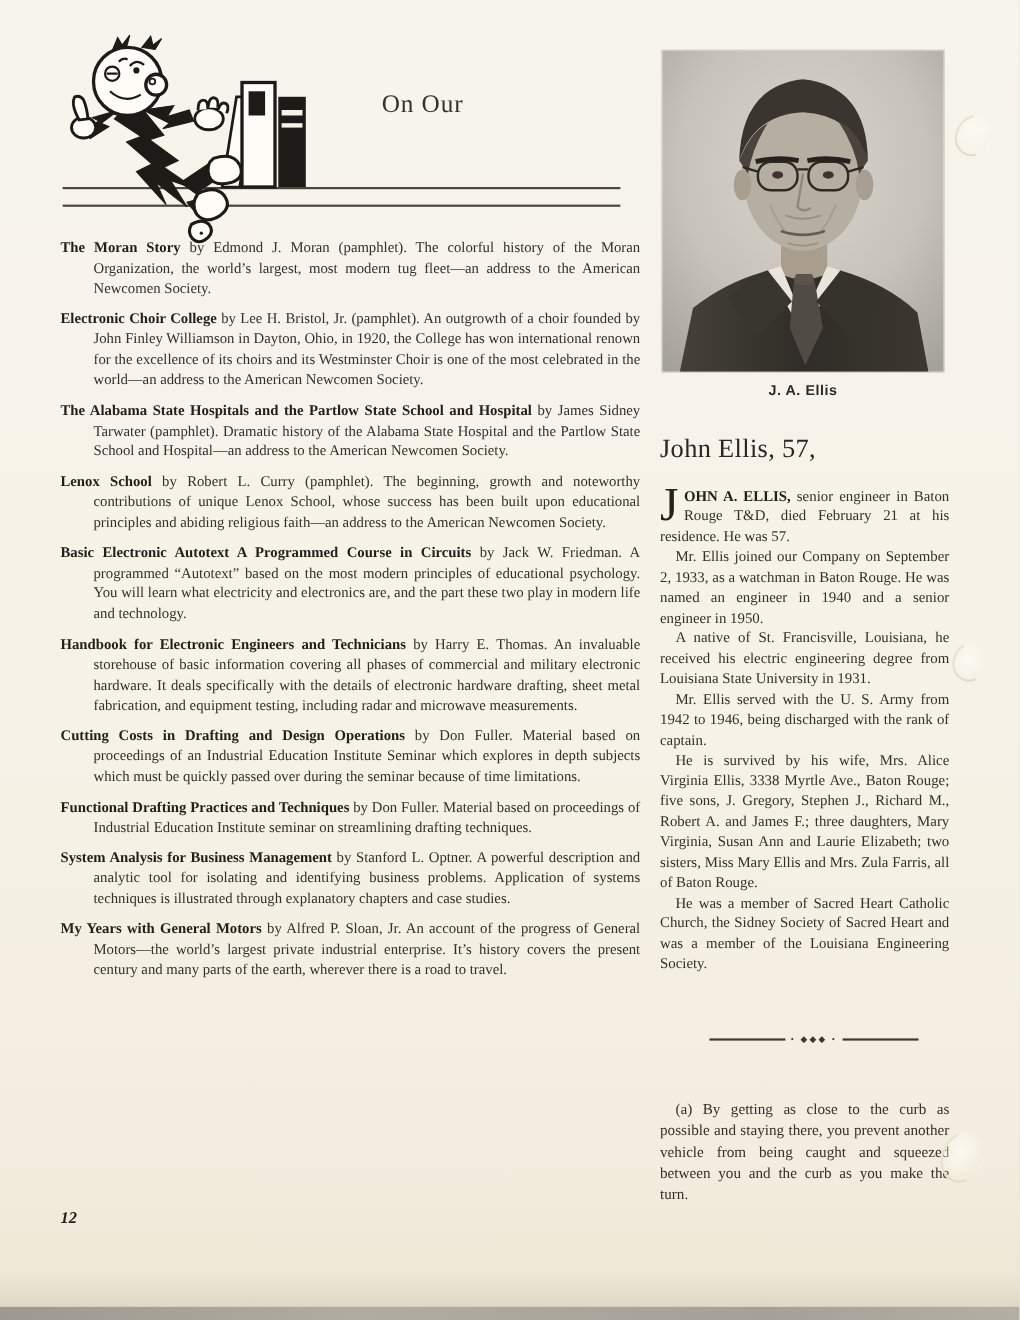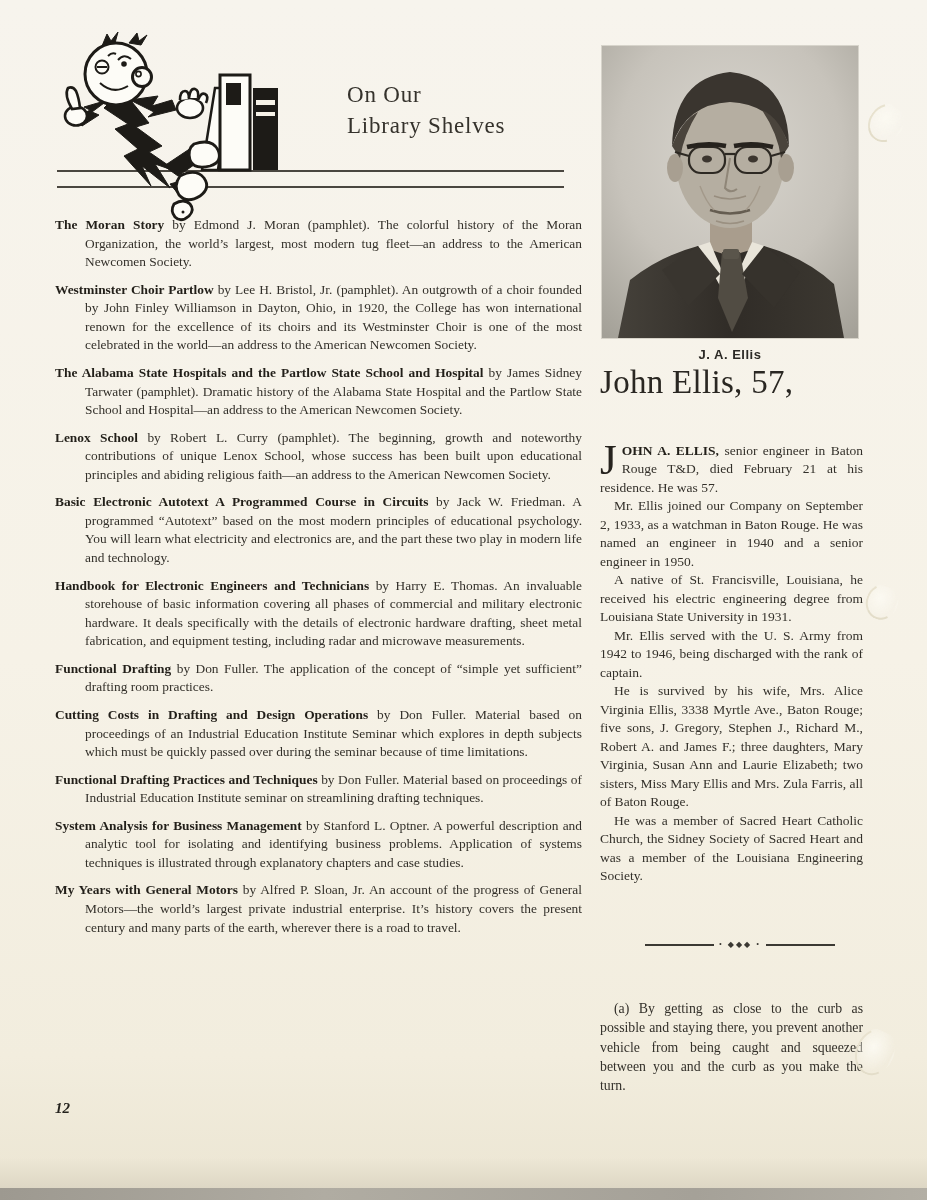--- a/index.html
+++ b/index.html
@@ -27,21 +27,21 @@
   .book b{font-weight:700;color:#221f19;}
   .pageno{position:absolute;left:55px;top:1100px;font-weight:bold;font-style:italic;
     font-size:15px;color:#24221d;}
   
   .photo{position:absolute;left:602px;top:46px;width:256px;height:292px;
     box-shadow:0 0 0 1px rgba(120,115,105,.25);}
   .photo svg{display:block;width:100%;height:100%;}
   .photo-caption{position:absolute;left:602px;top:347px;width:256px;text-align:center;
     font-family:"Liberation Sans", sans-serif;font-weight:bold;font-size:13px;
     letter-spacing:.5px;color:#2b2925;}
-  .obit-headline{position:absolute;left:600px;top:363px;font-size:33px;line-height:1.17;
+  .obit-headline{position:absolute;left:600px;top:394px;font-size:24px;line-height:1.17;
     letter-spacing:.3px;color:#2a2722;font-family:Liberation Serif, serif;}
   .obit-body{position:absolute;left:600px;top:442px;width:263px;font-size:13.5px;
     line-height:1.37;text-align:justify;color:#33302a;}
   .obit-body p{margin:0;text-indent:14px;}
   .obit-body p.lead{text-indent:0;}
   .dropcap{float:left;font-size:43px;line-height:32px;padding:2px 5px 0 0;color:#26231e;}
   .lead b{font-weight:700;color:#221f19;}
   .divider{position:absolute;left:645px;top:941px;width:190px;display:flex;
     align-items:center;gap:5px;color:#3b3933;z-index:2;}
   .divider .rule{flex:1;height:2px;background:#3b3933;}
@@ -117,31 +117,29 @@
       </g>
       <circle cx="131" cy="186" r="1.5" fill="#1d1b17"></circle>
     </svg>
   </div>
 
   <div class="shelf-line" id="shelf1"></div>
   <div class="shelf-line" id="shelf2"></div>
 
   <div class="masthead">
     <div>On Our</div>
-    <div>Library Shelves</div>
   </div>
 
   <div class="books">
     <p class="book"><b>The Moran Story</b> <span>by Edmond J. Moran (pamphlet). The colorful history of the Moran Organization, the world’s largest, most modern tug fleet—an address to the American Newcomen Society.</span></p>
-    <p class="book"><b>Westminster Choir Partlow</b> <span>by Lee H. Bristol, Jr. (pamphlet). An outgrowth of a choir founded by John Finley Williamson in Dayton, Ohio, in 1920, the College has won international renown for the excellence of its choirs and its Westminster Choir is one of the most celebrated in the world—an address to the American Newcomen Society.</span></p>
+    <p class="book"><b>Electronic Choir College</b> <span>by Lee H. Bristol, Jr. (pamphlet). An outgrowth of a choir founded by John Finley Williamson in Dayton, Ohio, in 1920, the College has won international renown for the excellence of its choirs and its Westminster Choir is one of the most celebrated in the world—an address to the American Newcomen Society.</span></p>
     <p class="book"><b>The Alabama State Hospitals and the Partlow State School and Hospital</b> <span>by James Sidney Tarwater (pamphlet). Dramatic history of the Alabama State Hospital and the Partlow State School and Hospital—an address to the American Newcomen Society.</span></p>
     <p class="book"><b>Lenox School</b> <span>by Robert L. Curry (pamphlet). The beginning, growth and noteworthy contributions of unique Lenox School, whose success has been built upon educational principles and abiding religious faith—an address to the American Newcomen Society.</span></p>
     <p class="book"><b>Basic Electronic Autotext A Programmed Course in Circuits</b> <span>by Jack W. Friedman. A programmed “Autotext” based on the most modern principles of educational psychology. You will learn what electricity and electronics are, and the part these two play in modern life and technology.</span></p>
     <p class="book"><b>Handbook for Electronic Engineers and Technicians</b> <span>by Harry E. Thomas. An invaluable storehouse of basic information covering all phases of commercial and military electronic hardware. It deals specifically with the details of electronic hardware drafting, sheet metal fabrication, and equipment testing, including radar and microwave measurements.</span></p>
-    <p class="book"><b>Functional Drafting</b> <span>by Don Fuller. The application of the concept of “simple yet sufficient” drafting room practices.</span></p>
     <p class="book"><b>Cutting Costs in Drafting and Design Operations</b> <span>by Don Fuller. Material based on proceedings of an Industrial Education Institute Seminar which explores in depth subjects which must be quickly passed over during the seminar because of time limitations.</span></p>
     <p class="book"><b>Functional Drafting Practices and Techniques</b> <span>by Don Fuller. Material based on proceedings of Industrial Education Institute seminar on streamlining drafting techniques.</span></p>
     <p class="book"><b>System Analysis for Business Management</b> <span>by Stanford L. Optner. A powerful description and analytic tool for isolating and identifying business problems. Application of systems techniques is illustrated through explanatory chapters and case studies.</span></p>
     <p class="book"><b>My Years with General Motors</b> <span>by Alfred P. Sloan, Jr. An account of the progress of General Motors—the world’s largest private industrial enterprise. It’s history covers the present century and many parts of the earth, wherever there is a road to travel.</span></p>
   </div>
 
   <div class="pageno">12</div>
 
   <div class="photo">
     <svg viewBox="0 0 256 292" xmlns="http://www.w3.org/2000/svg">

